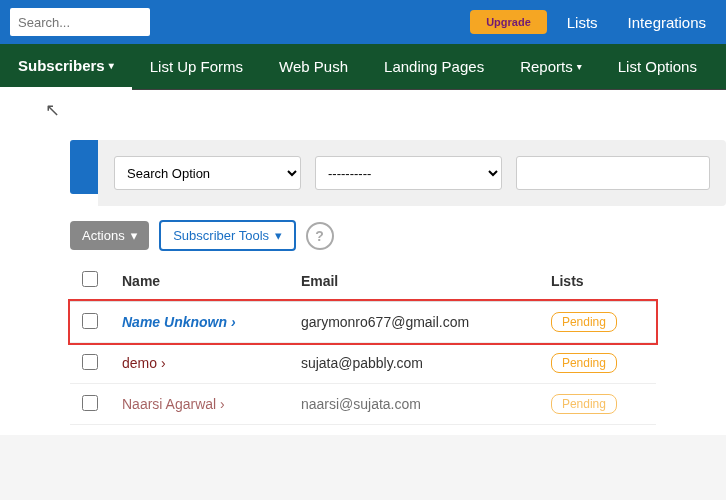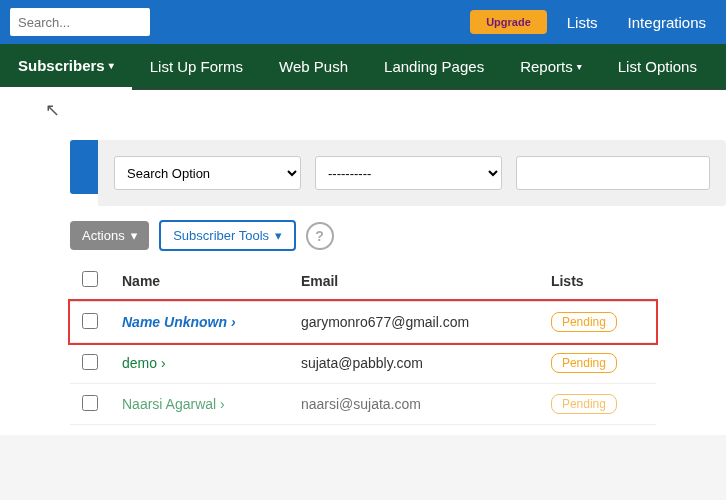--- a/index.html
+++ b/index.html
@@ -202,21 +202,21 @@
       color: #333;
       border-bottom: 1px solid #eee;
     }
     .subscriber-link {
       color: #1a6fc4;
       text-decoration: none;
       cursor: pointer;
       font-style: italic;
     }
     .subscriber-link-plain {
-      color: #15803d;
+      color: #7f1d1d;
       text-decoration: none;
       cursor: pointer;
     }
     .status-badge {
       border: 1px solid #f5a623;
       color: #f5a623;
       border-radius: 8px;
       padding: 2px 10px;
       font-size: 12px;
       white-space: nowrap;

